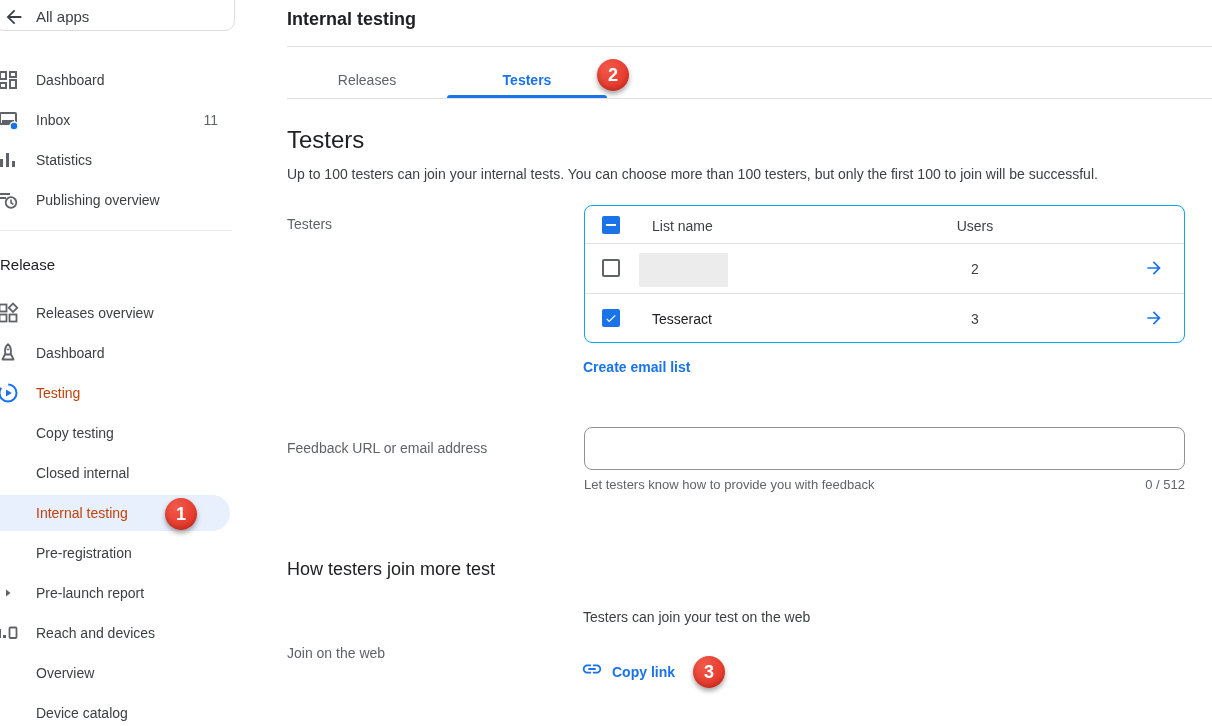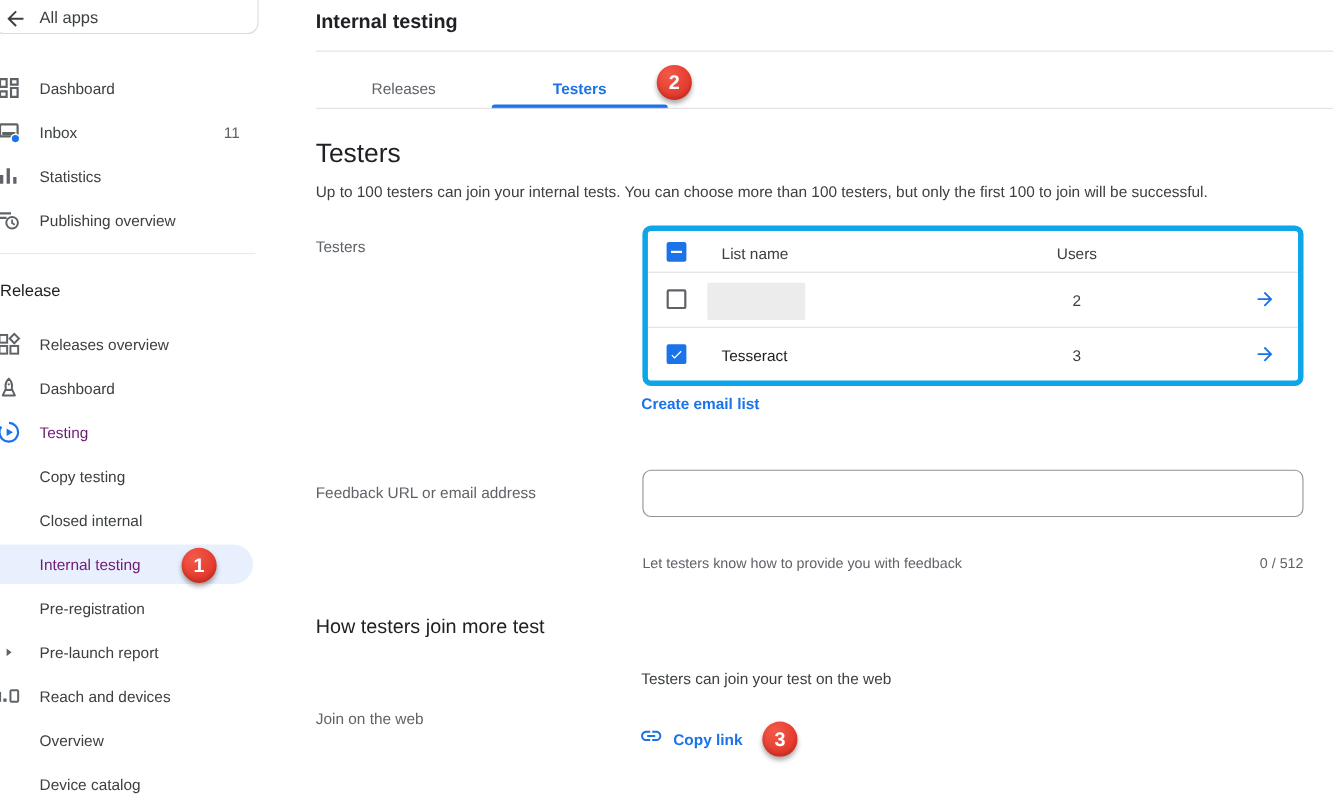--- a/index.html
+++ b/index.html
@@ -10,21 +10,21 @@
   
   #sidebar { position:absolute; left:0; top:0; width:232px; height:726px; background:#fff; }
   .allapps-box { position:absolute; left:-6px; top:-14px; width:241px; height:45px;
                  border:1px solid #dadce0; border-radius:10px; background:#fff; }
   .allapps-arrow { position:absolute; left:8px; top:19px; width:22px; height:22px; }
   .allapps-label { position:absolute; left:41px; top:21px; font-size:15px; color:#3c4043; }
 
   .nav-item { position:absolute; left:0; width:232px; height:40px; display:flex; align-items:center; cursor:pointer; }
   .nav-icon { position:absolute; left:-4px; top:8px; width:24px; height:24px; }
   .nav-label { position:absolute; left:36px; font-size:14px; color:#3c4043; white-space:nowrap; }
-  .nav-label.blue { color:#701a75; }
+  .nav-label.blue { color:#c2410c; }
   .nav-badge { position:absolute; right:14px; font-size:14px; color:#5f6368; }
   .nav-pill { position:absolute; left:0; top:2px; width:230px; height:36px; background:#e8f0fe;
               border-radius:0 18px 18px 0; z-index:0; }
   .nav-item > span, .nav-item > div { z-index:1; }
   .expander { position:absolute; left:2px; top:14px; width:12px; height:12px; }
 
   .side-divider { position:absolute; left:0; top:230px; width:232px; height:1px; background:#e8eaed; }
   .section-label { position:absolute; left:0; top:256px; font-size:15px; color:#202124; }
 
   
@@ -43,21 +43,21 @@
   .tab-releases { left:20px; color:#5f6368; font-weight:normal; }
   .tab-testers { left:180px; color:#1a73e8; }
   .tab-underline { position:absolute; left:160px; top:95px; width:160px; height:4px; background:#1a73e8; border-radius:3px 3px 0 0; }
 
   .h-testers { position:absolute; left:0; top:126px; font-size:24px; font-weight:normal; color:#202124; font-stretch:condensed; }
   .desc { position:absolute; left:0; top:166px; font-size:14px; color:#3c4043; white-space:nowrap; }
 
   .field-label { position:absolute; font-size:14px; color:#5f6368; }
 
   
-  .tester-table { position:absolute; left:297px; top:205px; width:601px; border:5px solid #0ea5e9; border-radius:8px; background:#fff; }
+  .tester-table { position:absolute; left:297px; top:205px; width:601px; border:1px solid #0ea5e9; border-radius:8px; background:#fff; }
   .t-head { position:relative; height:38px; border-bottom:1px solid #e0e0e0; }
   .t-row { position:relative; height:49px; }
   .t-row + .t-row { border-top:1px solid #e0e0e0; }
   .cbx { position:absolute; left:17px; width:18px; height:18px; border-radius:2px; }
   .t-head .cbx { top:10px; } .t-row .cbx { top:15px; }
   .cbx.blue { background:#1a73e8; display:flex; align-items:center; justify-content:center; }
   .cbx.empty { border:2px solid #5f6368; background:#fff; }
   .minus { width:10px; height:2px; background:#fff; }
   .col-name { position:absolute; left:67px; font-size:14px; }
   .t-head .col-name { top:12px; color:#3c4043; }
@@ -67,21 +67,21 @@
   .t-head .col-users { top:12px; color:#3c4043; }
   .t-row .col-users { top:17px; color:#3c4043; }
   .row-arrow { position:absolute; right:20px; top:14px; width:20px; height:20px; cursor:pointer; }
 
   .link-blue { color:#1a73e8; font-size:14px; font-weight:bold; cursor:pointer; }
   .create-link { position:absolute; left:296px; top:359px; }
 
   .fb-input { position:absolute; left:297px; top:427px; width:601px; height:43px; border:1px solid #8f9298;
               border-radius:8px; background:#fff; font-size:14px; padding:0 12px; color:#202124; outline:none;
               font-family:"Liberation Sans", sans-serif; }
-  .fb-helper-row { position:absolute; left:297px; top:504px; width:601px; display:flex; justify-content:space-between; }
+  .fb-helper-row { position:absolute; left:297px; top:477px; width:601px; display:flex; justify-content:space-between; }
   .fb-helper { font-size:13px; color:#5f6368; }
   .fb-counter { font-size:13px; color:#5f6368; }
 
   .h-join { position:absolute; left:0; top:559px; font-size:18px; font-weight:normal; color:#202124; }
   .join-label { top:609px; left:0; }
   .join-text { position:absolute; left:296px; top:609px; font-size:14px; color:#3c4043; }
   .copy-row { position:absolute; left:294px; top:658px; display:flex; align-items:flex-end; gap:9px; cursor:pointer; }
   .copy-icon { width:22px; height:22px; }
 
   svg { display:block; }

